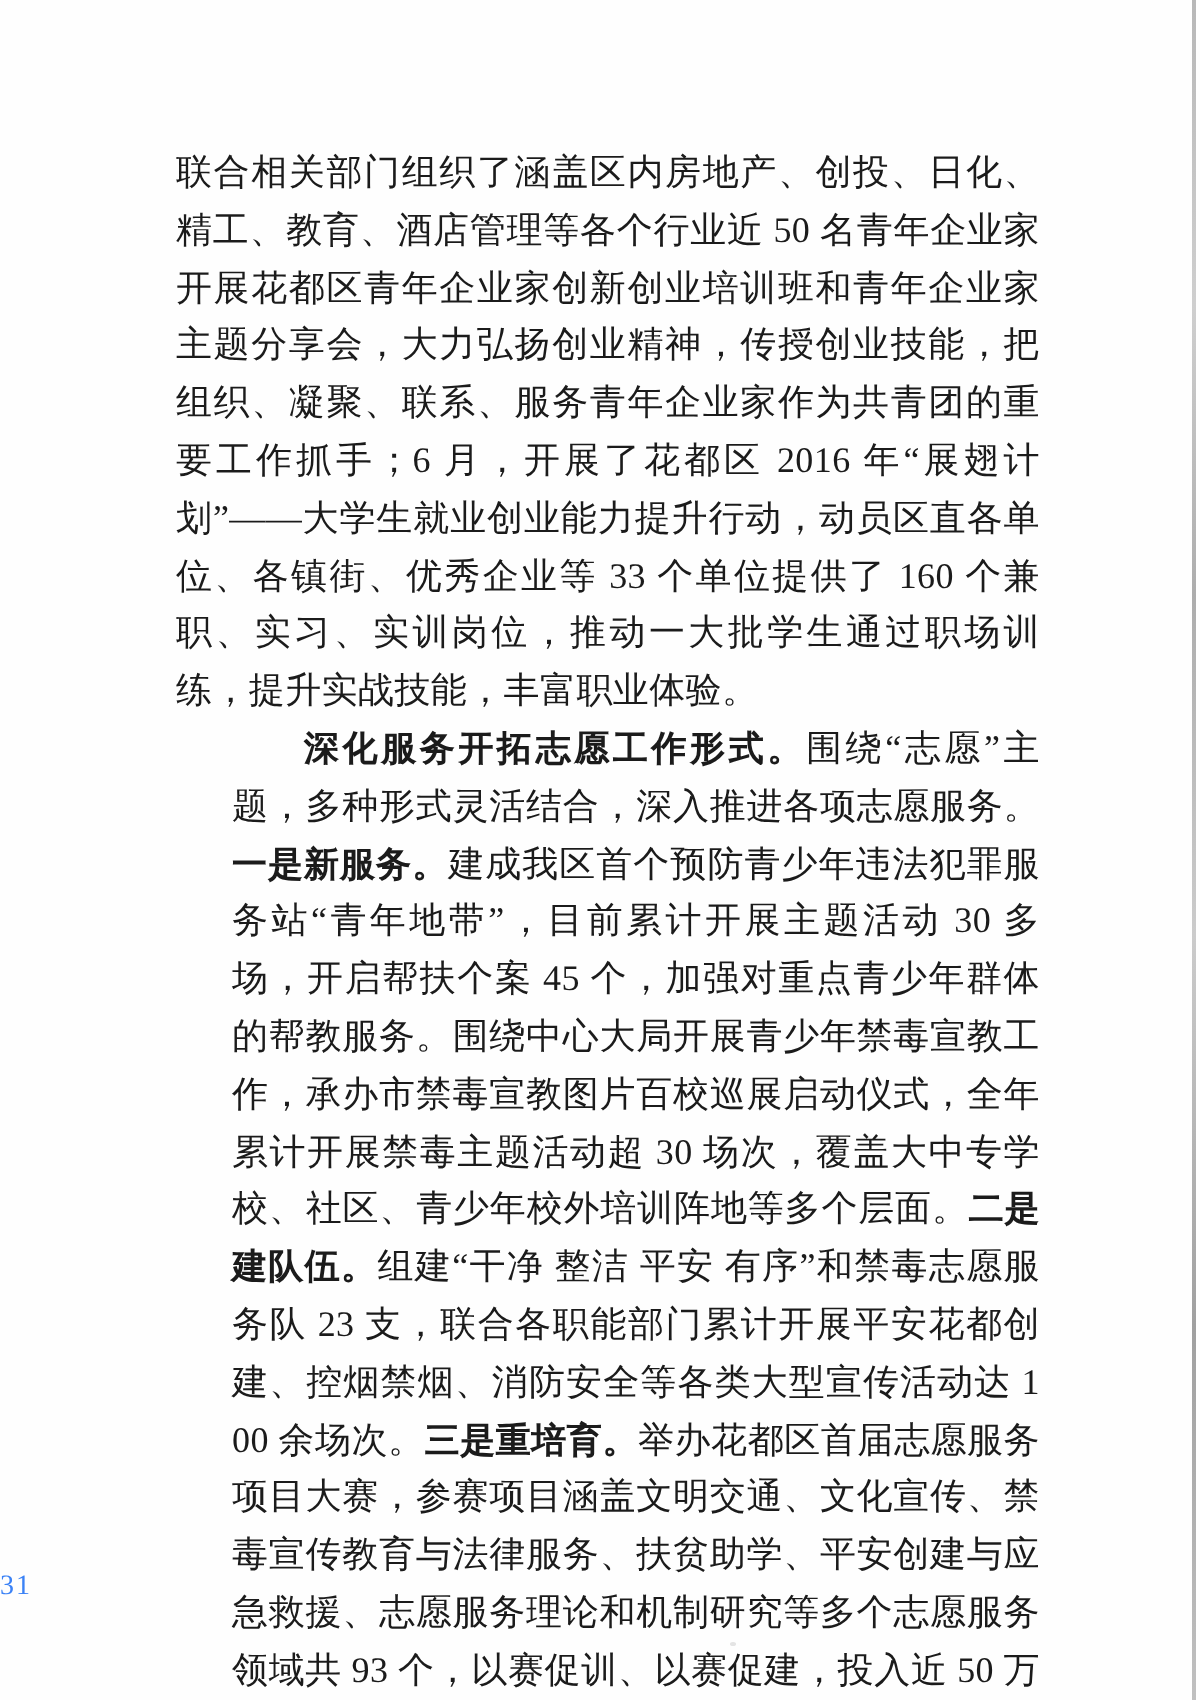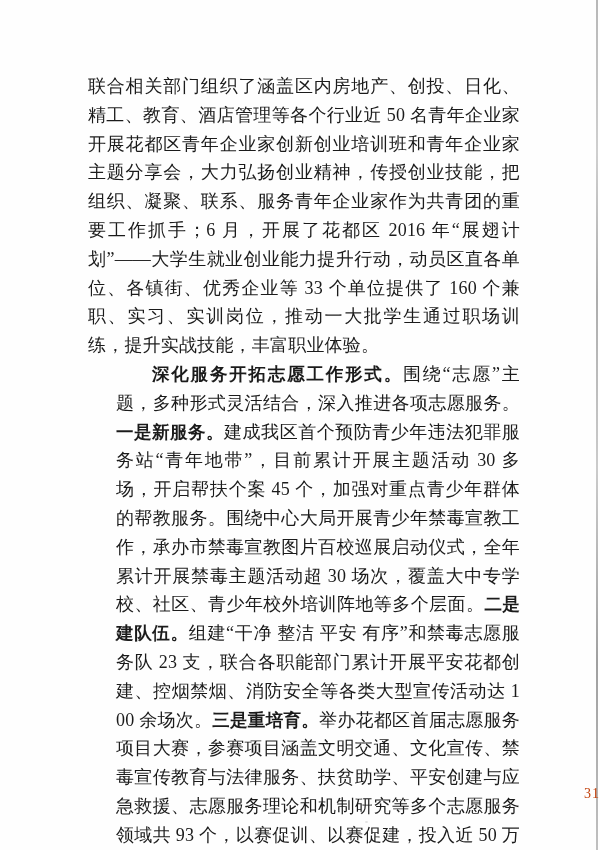--- a/index.html
+++ b/index.html
@@ -42,24 +42,24 @@
   .seg-bold {
     font-weight: 700;
     font-family: "Liberation Sans", "DejaVu Sans", sans-serif;
     font-size: 17.5px;
   }
   .page-number {
     position: absolute;
     left: 0;
     right: 0;
     top: 786px;
-    text-align: right;
+    text-align: left;
     font-size: 14px;
     letter-spacing: 1px;
-    color: #c2410c;
+    color: #3b82f6;
   }
   
   .scan-edge {
     position: absolute;
     top: 0;
     right: 2px;
     width: 2px;
     height: 850px;
     background: linear-gradient(180deg,
       #ababab 0%, #c6c6c6 18%, #9e9e9e 35%,

